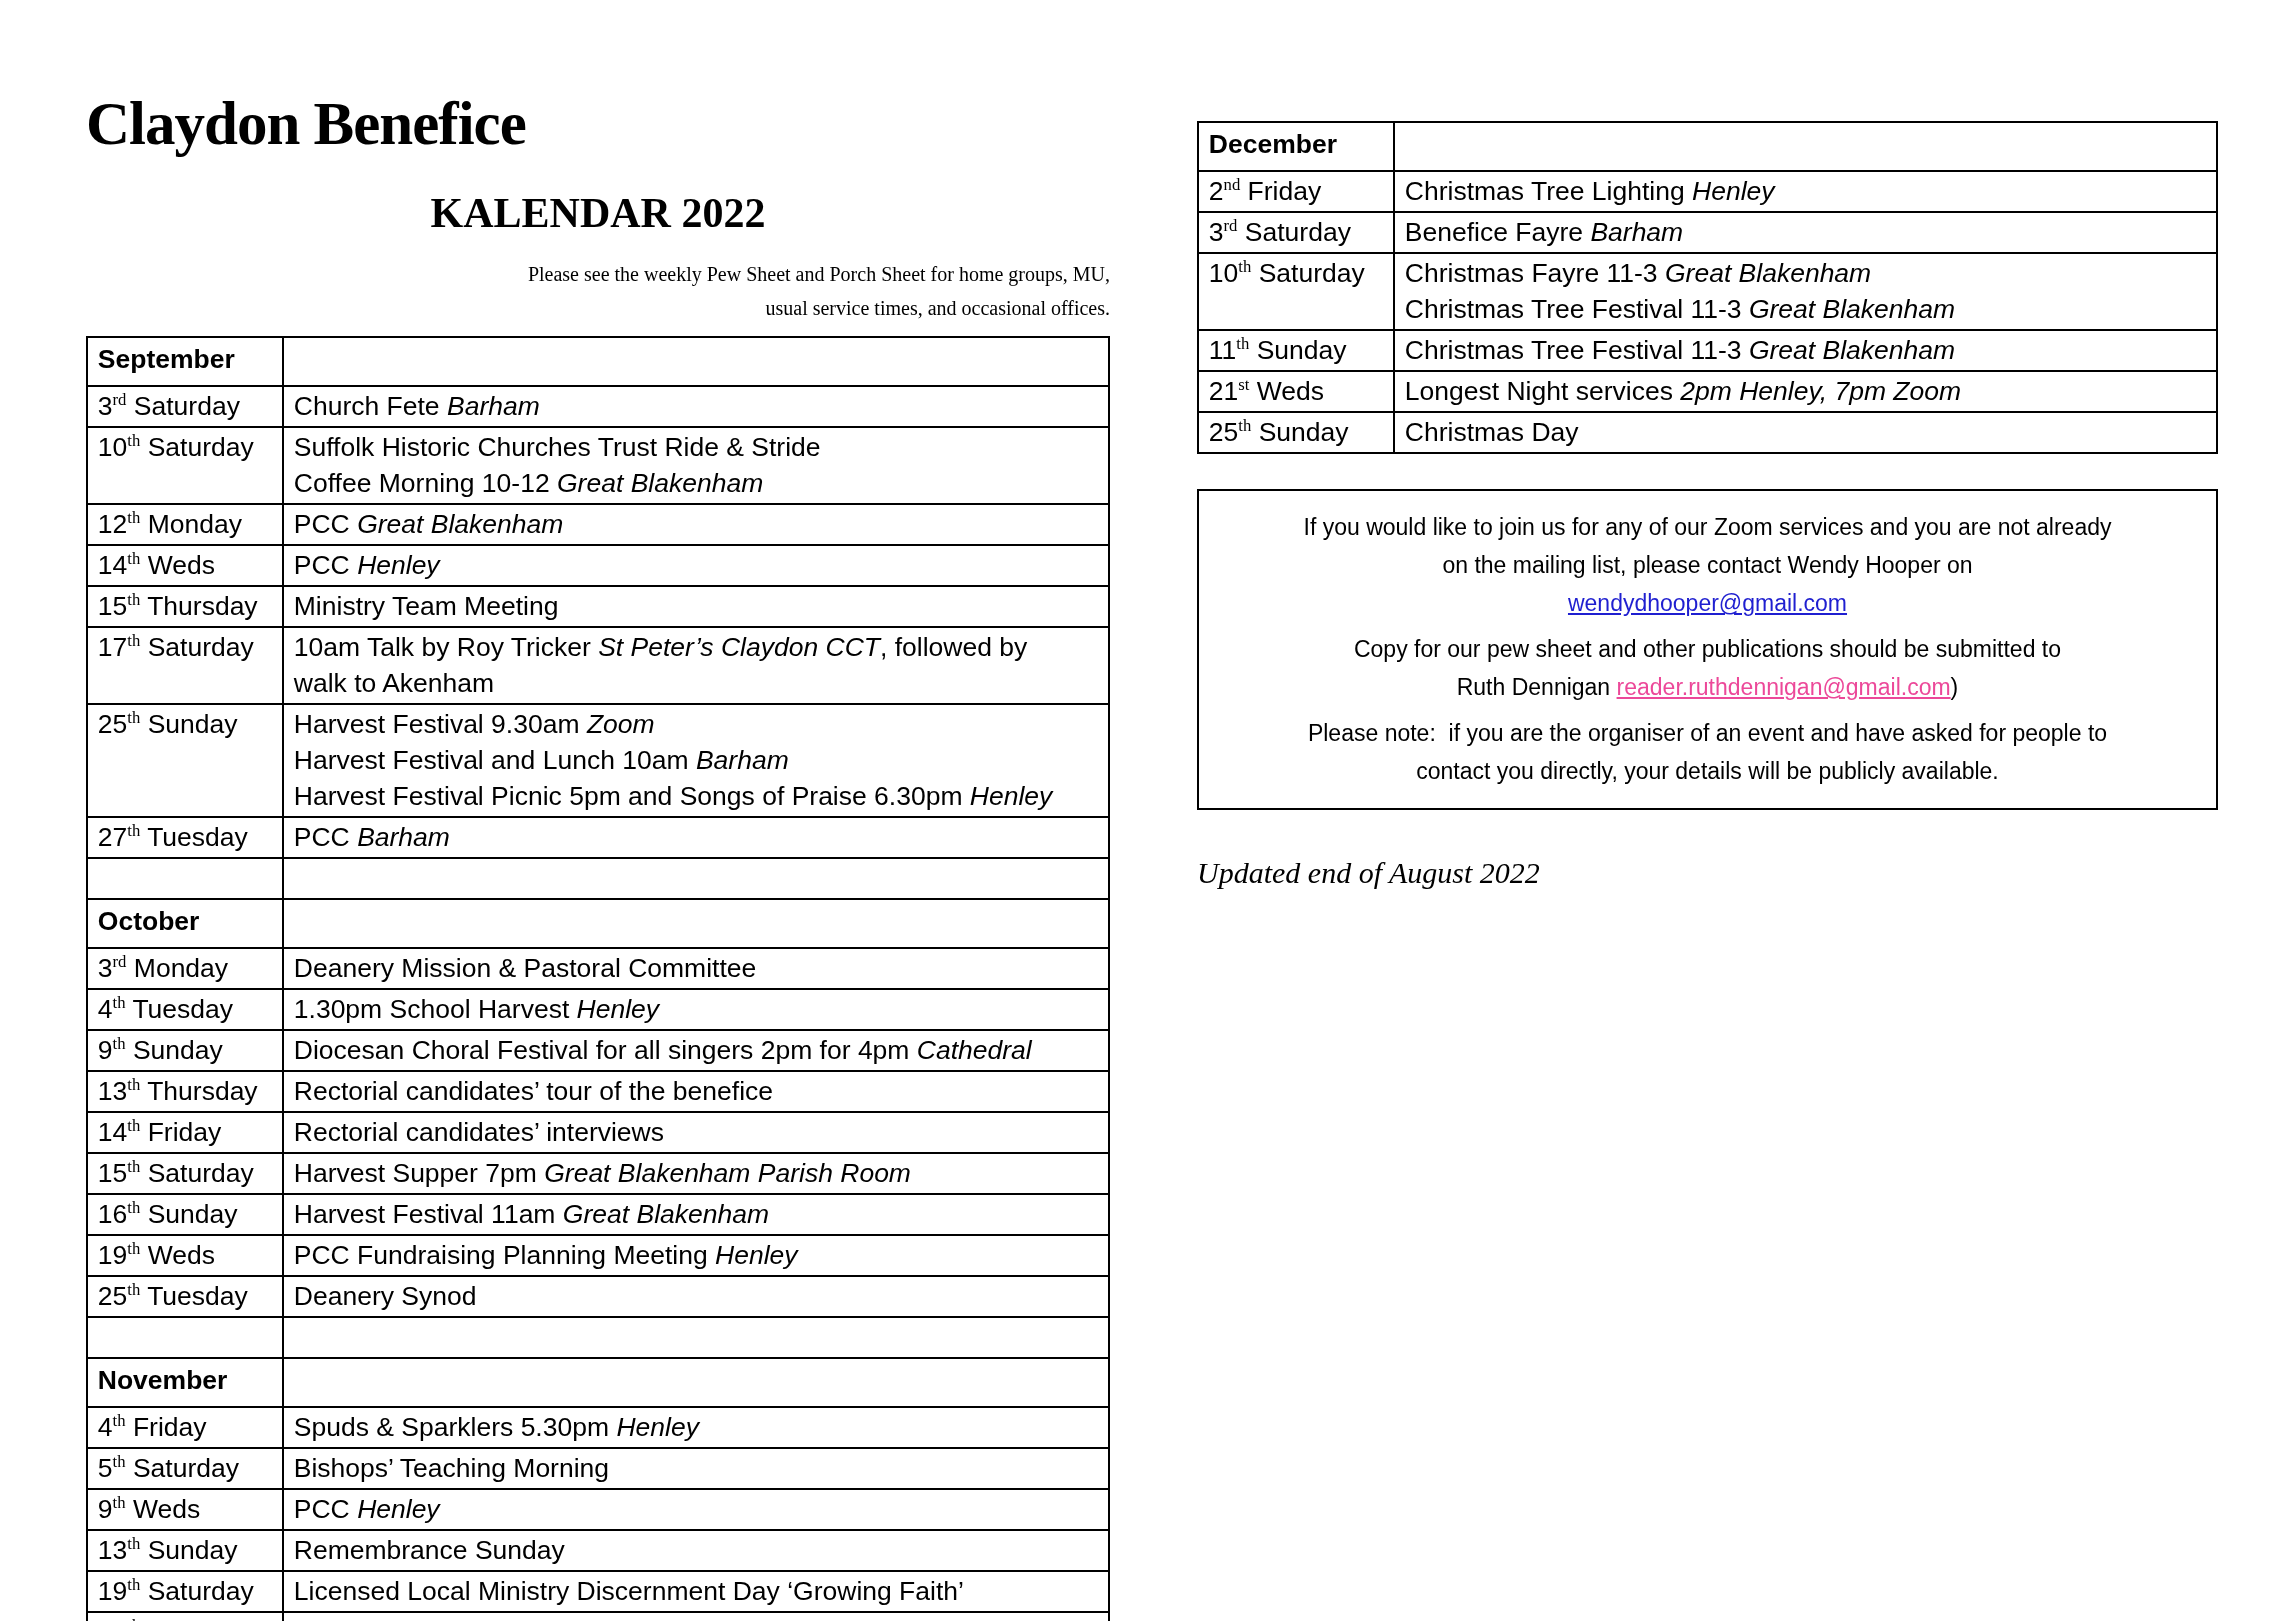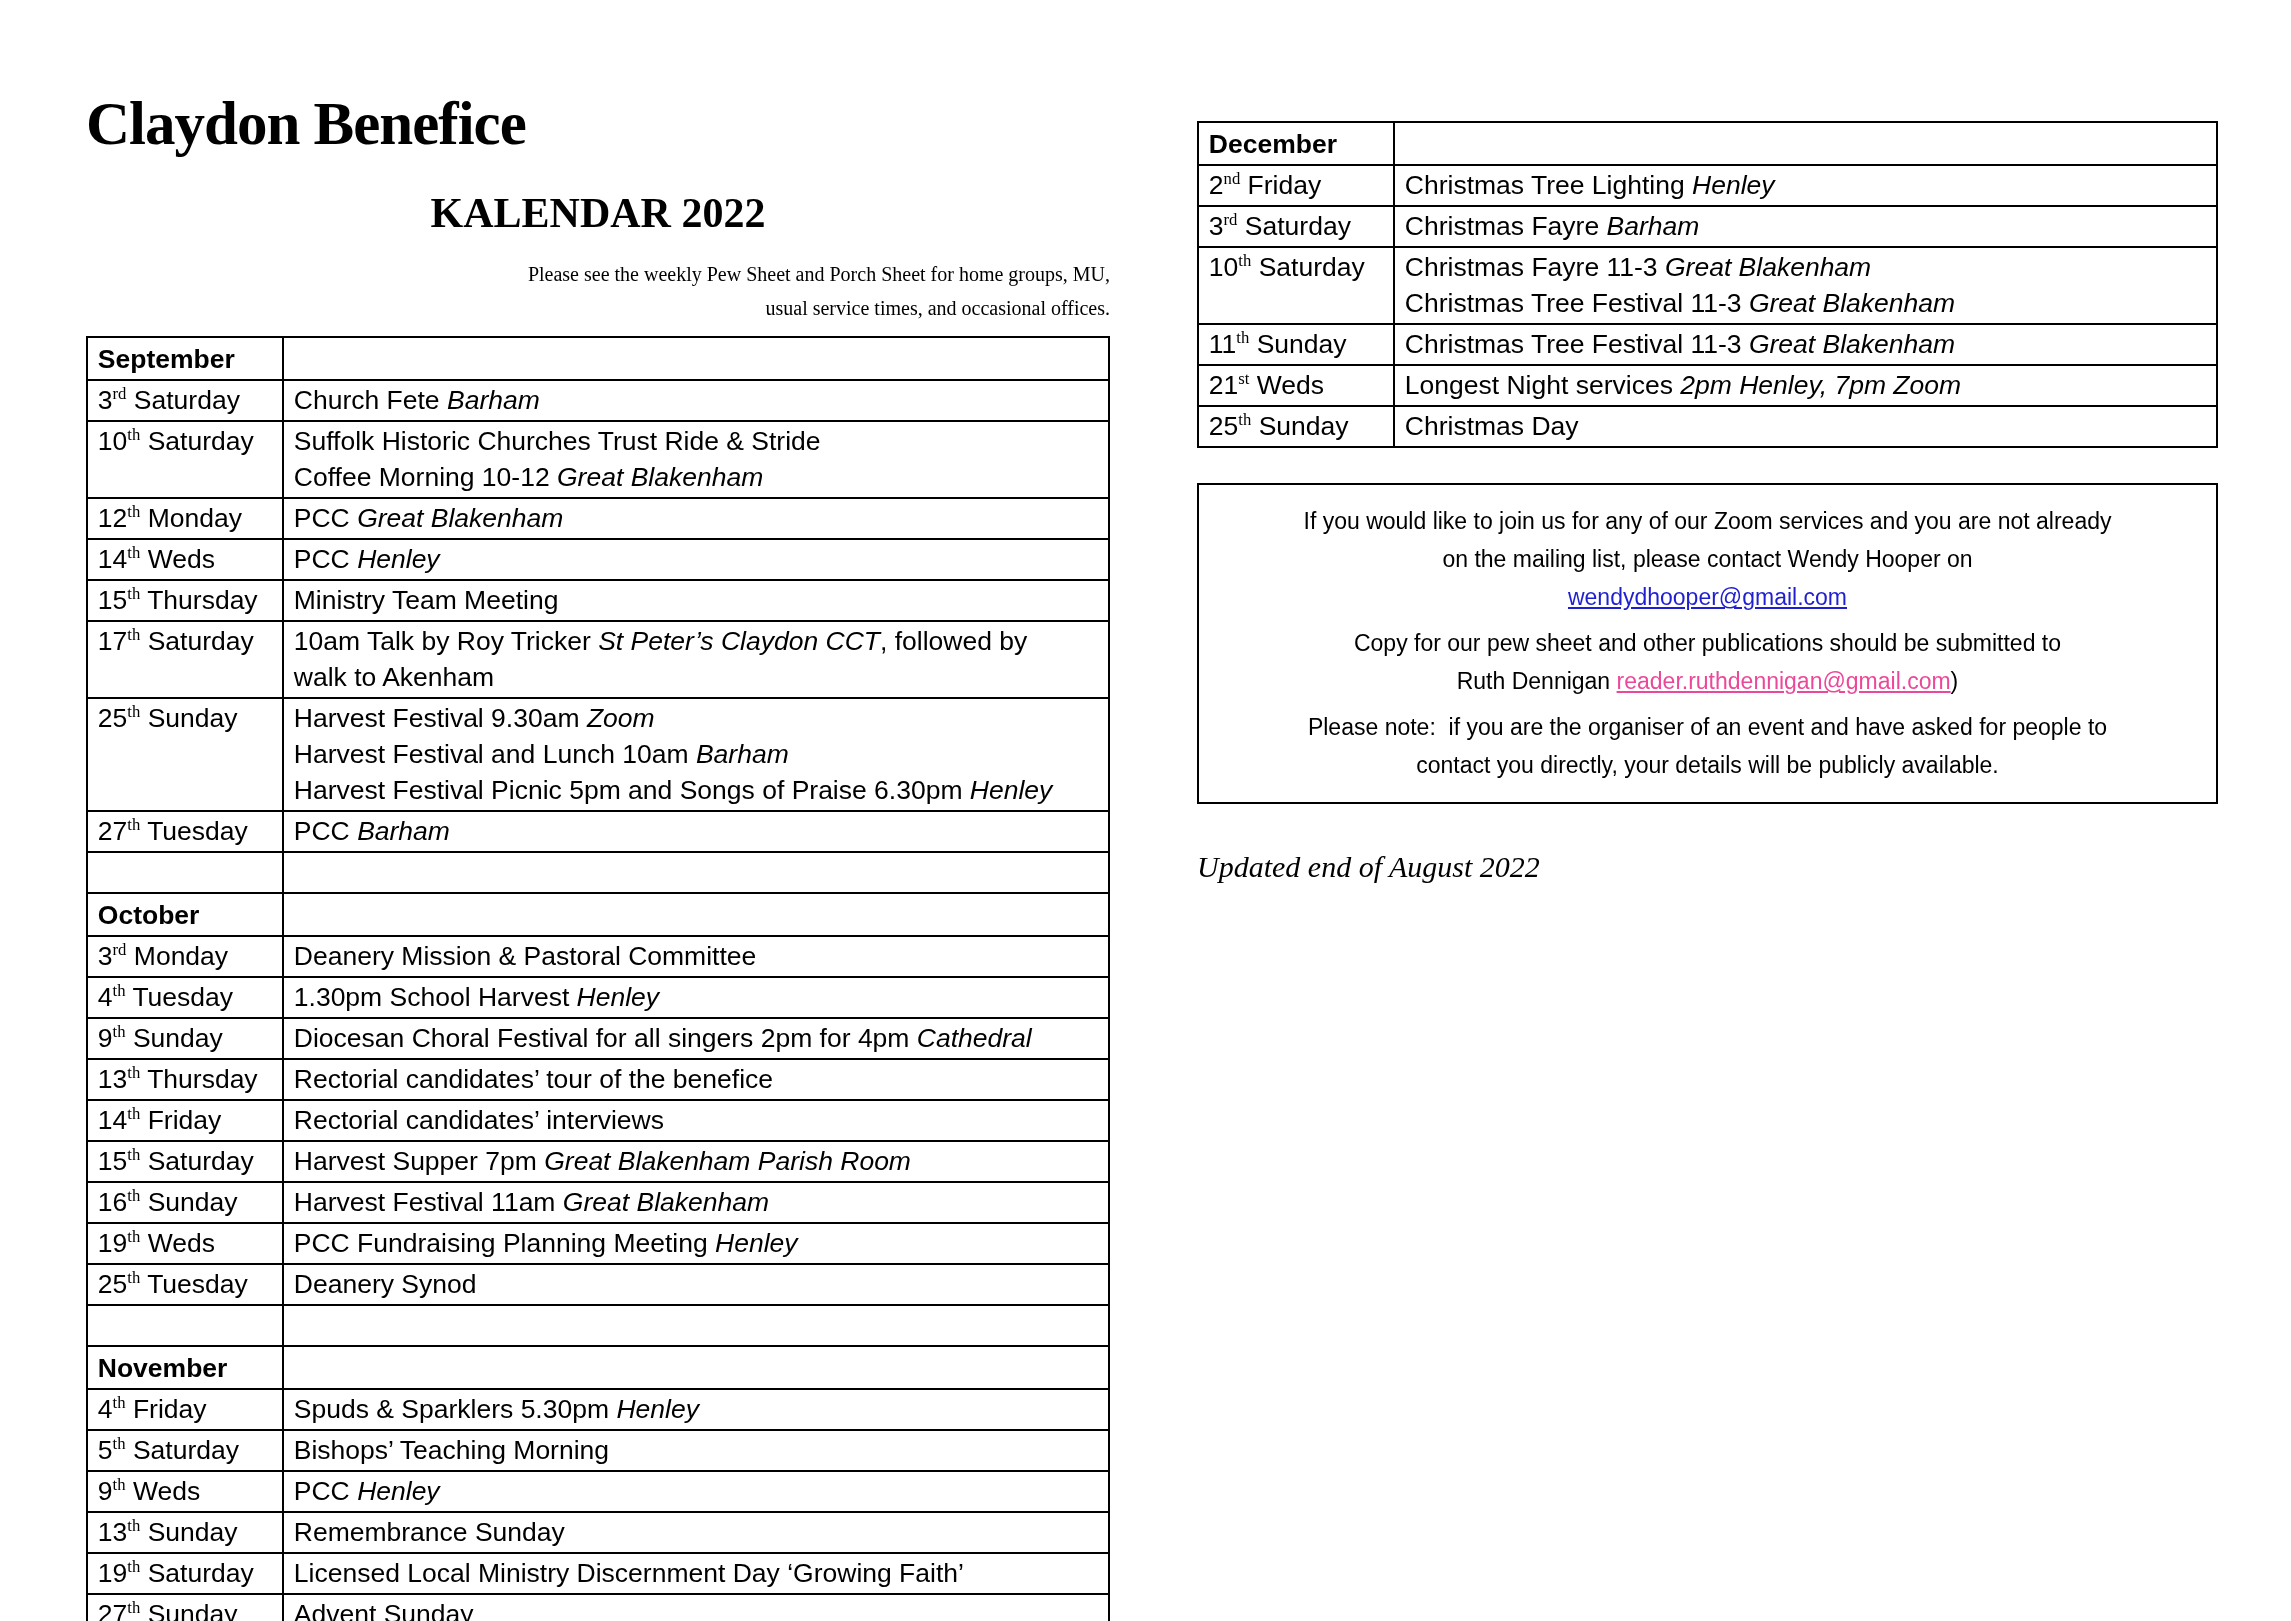--- a/index.html
+++ b/index.html
@@ -31,21 +31,21 @@
     border-collapse:collapse; width:100%; table-layout:fixed;
     border:2.9px solid #000; margin-top:11.8px;
   }
   .right-col table.cal { margin-top:121px; }
   table.cal td {
     border:2px solid #000; vertical-align:top;
     padding:1px 3.9px 2px 9.8px;
     font-size:26.5px; line-height:36px;
   }
   col.col-day { width:196px; }
-  table.cal tr.month td { font-weight:bold; padding-top:2.9px; padding-bottom:2px;margin-left:47px; }
+  table.cal tr.month td { font-weight:bold; padding-top:2.9px; padding-bottom:8px;margin-left:47px; }
   .line { white-space:nowrap; }
   table.cal sup, .day sup { font-size:16.7px; line-height:0; vertical-align:super;font-family:Liberation Serif, serif; }
 
   .note-box {
     margin-top:35px; border:2.9px solid #000;
     padding:9.8px 13.7px; text-align:center;
     font-size:23px; line-height:38px;
   }
   .note-box p { margin:7.8px 0; }
   .note-box a.email { text-decoration:underline; cursor:pointer; }
@@ -251,21 +251,21 @@
           </tr>
           <tr>
             <td class="day">2<sup>nd</sup> Friday</td>
             <td>
               <div class="line"><span>Christmas Tree Lighting </span><span style="font-style: italic;">Henley</span></div>
             </td>
           </tr>
           <tr>
             <td class="day">3<sup>rd</sup> Saturday</td>
             <td>
-              <div class="line"><span>Christmas Fayre </span><span style="font-style: italic;">Barham</span></div>
+              <div class="line"><span>Benefice Fayre </span><span style="font-style: italic;">Barham</span></div>
             </td>
           </tr>
           <tr>
             <td class="day">10<sup>th</sup> Saturday</td>
             <td>
               <div class="line"><span>Christmas Fayre 11-3 </span><span style="font-style: italic;">Great Blakenham</span></div>
               <div class="line"><span>Christmas Tree Festival 11-3 </span><span style="font-style: italic;">Great Blakenham</span></div>
             </td>
           </tr>
           <tr>

